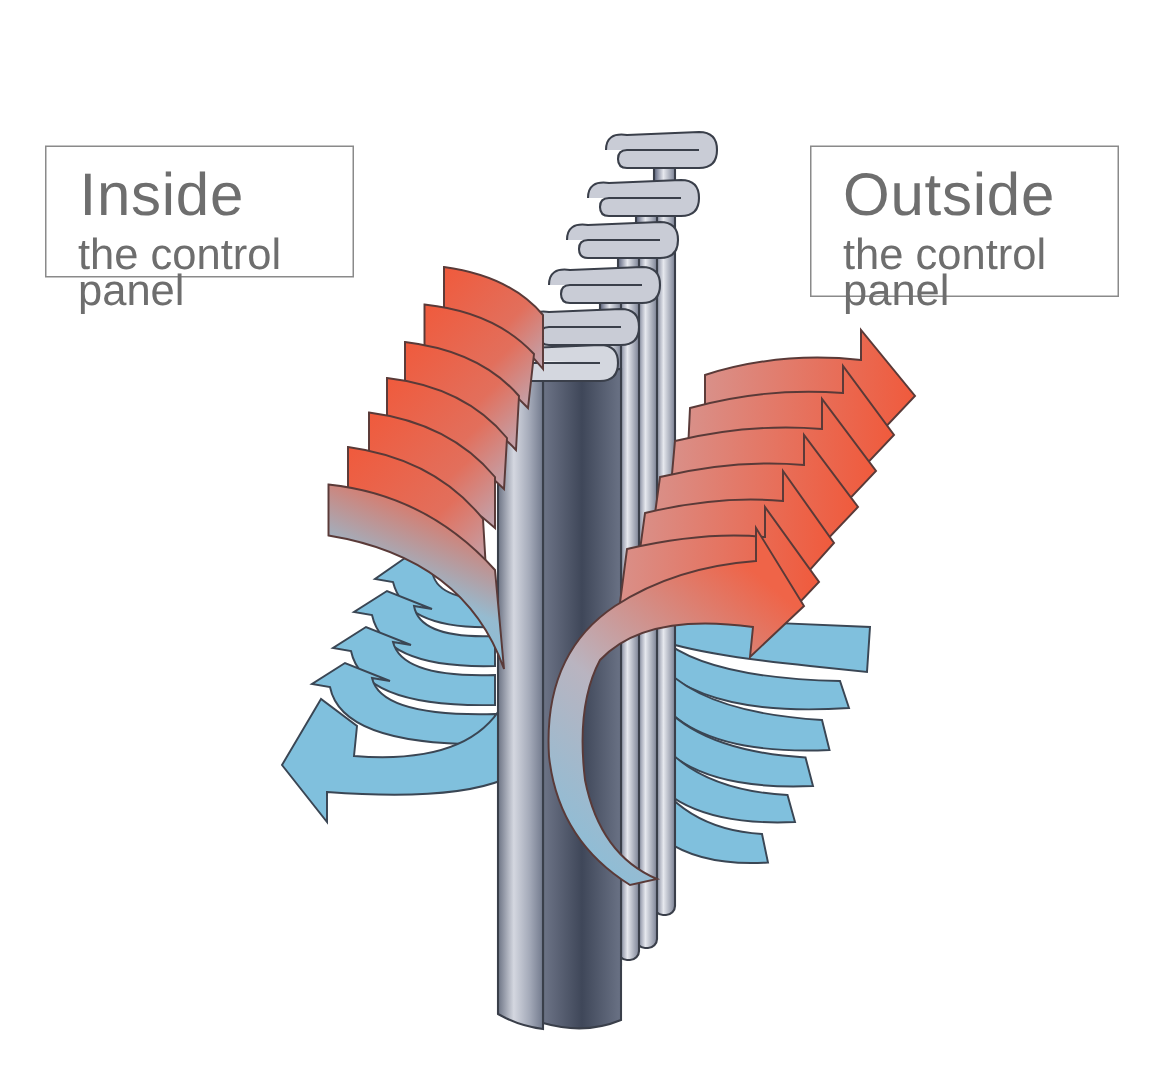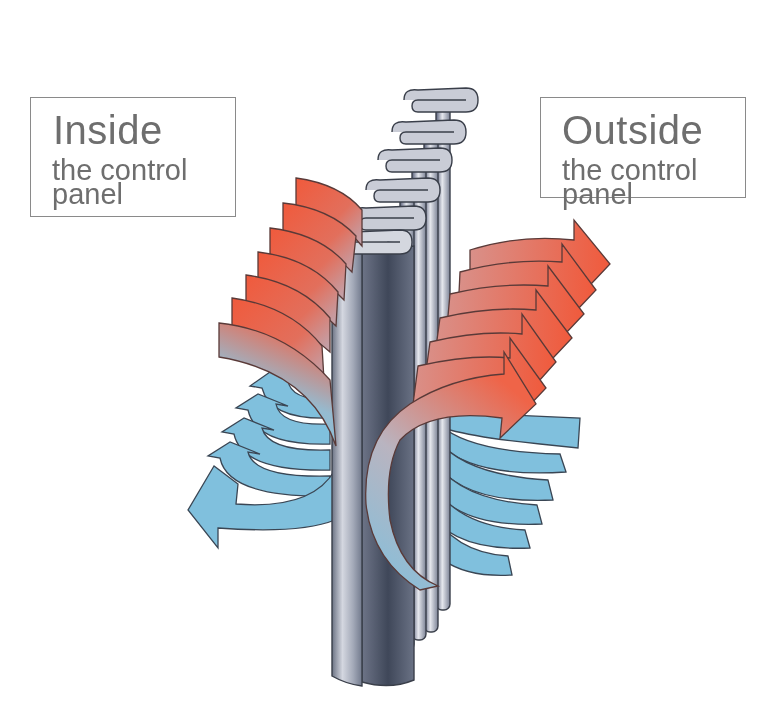--- a/index.html
+++ b/index.html
@@ -2,21 +2,21 @@
 <html><head>
 <meta charset="utf-8">
 <style>
   html, body { margin: 0; padding: 0; background: #ffffff; }
   body { width: 782px; height: 725px; position: relative; overflow: hidden;
          font-family: "Liberation Sans", sans-serif; }
   .label-box { position: absolute; border: 1.5px solid #8a8a8a; background: #ffffff;
                box-sizing: border-box; color: #6e6e6e; }
   .label-box .title { position: absolute; font-size: 40px; line-height: 40px; letter-spacing: 0.5px; }
   .label-box .sub { position: absolute; font-size: 29px; line-height: 24px; }
-  #inside-box { left: 30px; top: 97px; width: 206px; height: 120px; }
+  #inside-box { left: 30px; top: 97px; width: 206px; height: 88px; }
   #inside-box .title { left: 22px; top: 12px; }
   #inside-box .sub { left: 21px; top: 60px; }
   #outside-box { left: 540px; top: 97px; width: 206px; height: 101px; }
   #outside-box .title { left: 21px; top: 12px; }
   #outside-box .sub { left: 21px; top: 60px; }
   svg#diagram { position: absolute; left: 0; top: 0; }
 </style>
 </head>
 <body>
 

